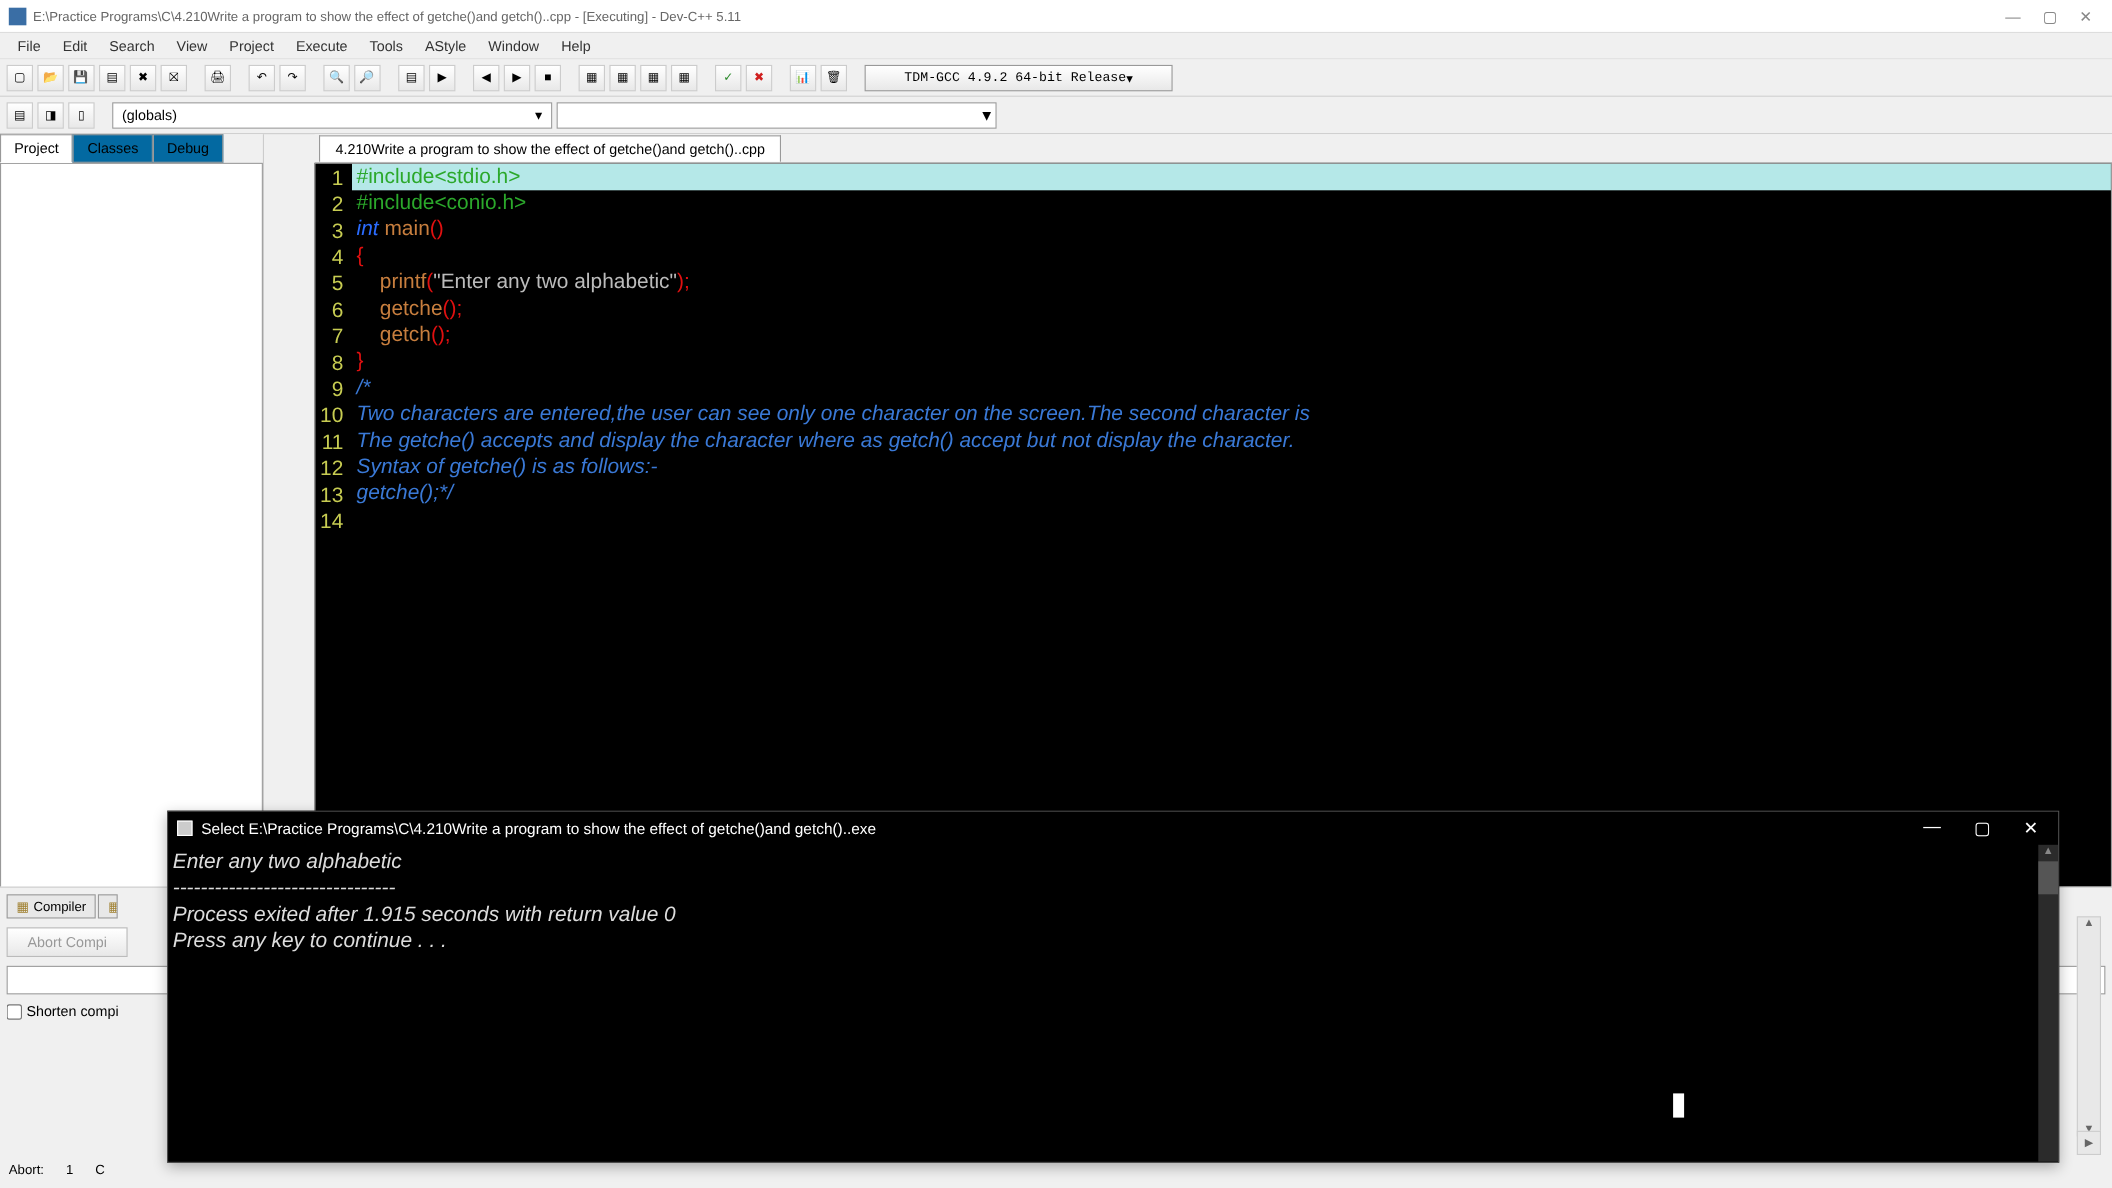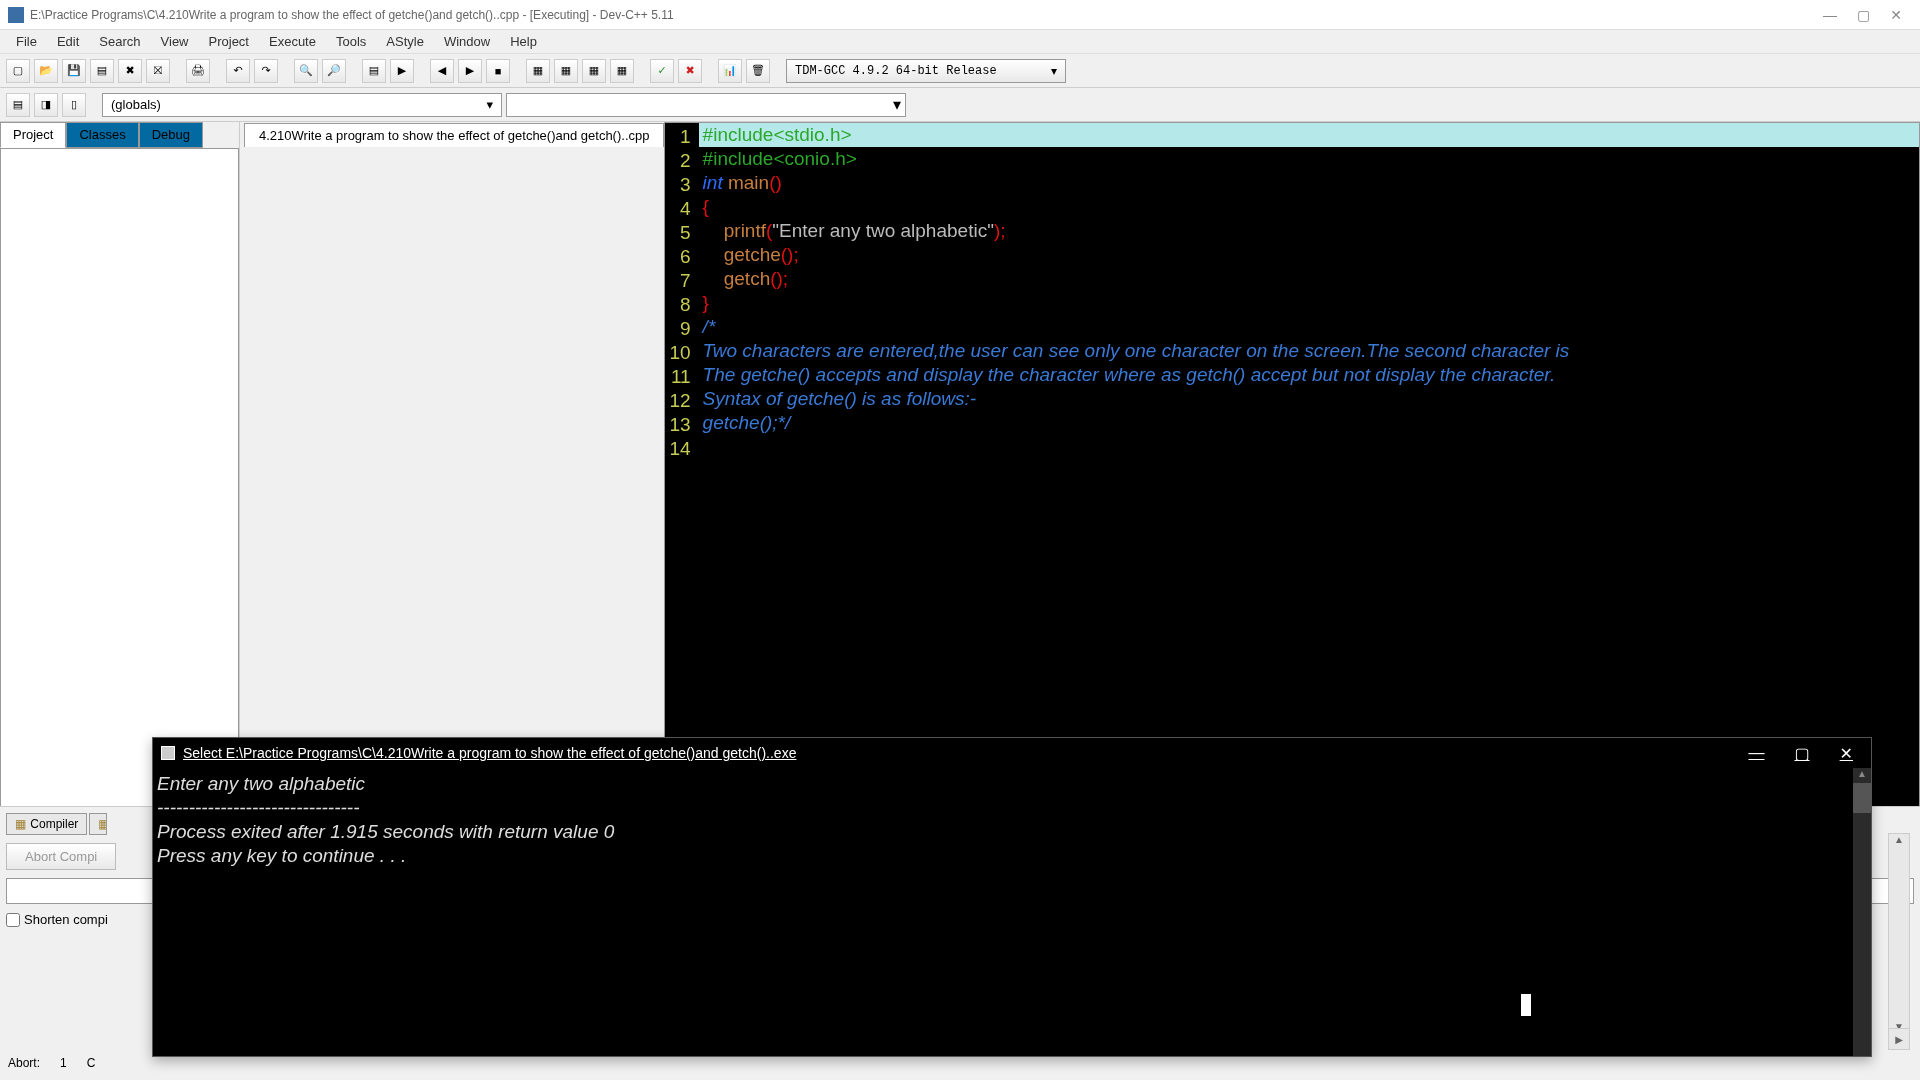--- a/index.html
+++ b/index.html
@@ -13,39 +13,39 @@
 .titlebar .win-controls span { font-size: 14px; color: #888; cursor: pointer; }
 
 
 .menubar { height: 24px; background: #f0f0f0; display: flex; align-items: center; padding: 0 6px; border-bottom: 1px solid #ddd; }
 .menubar span { font-size: 13px; color: #333; padding: 3px 10px; cursor: pointer; }
 
 
 .toolbar { height: 34px; background: #f0f0f0; display: flex; align-items: center; padding: 0 6px; gap: 4px; border-bottom: 1px solid #ccc; }
 .tb-btn { width: 24px; height: 24px; border: 1px solid #ccc; background: linear-gradient(#fff,#e8e8e8); display: flex; align-items: center; justify-content: center; font-size: 11px; cursor: pointer; }
 .tb-sep { width: 8px; }
-.compiler-select { height: 24px; border: 1px solid #999; background: linear-gradient(#fff,#e8e8e8); padding: 0 8px; font-size: 12px; min-width: 280px; display: flex; align-items: center; justify-content: space-between; }
+.compiler-select { height: 24px; border: 1px solid #999; background: linear-gradient(#fff,#e8e8e8); padding: 0 8px; font-size: 12px; min-width: 280px; display: flex; align-items: center; justify-content: center; }
 
 
 .toolbar2 { height: 34px; background: #f0f0f0; display: flex; align-items: center; padding: 0 6px; gap: 4px; border-bottom: 1px solid #ccc; }
 .globals-select { height: 24px; border: 1px solid #999; background: #fff; padding: 0 8px; font-size: 13px; min-width: 400px; display: flex; align-items: center; justify-content: space-between; font-family: 'Courier New', monospace; }
 .empty-select { height: 24px; border: 1px solid #999; background: #fff; min-width: 400px; display: flex; align-items: center; justify-content: flex-end; padding-right: 4px; }
 
 
 .main-area { display: flex; height: calc(100% - 122px - 30px); }
 
 
 .left-panel { width: 240px; background: #f0f0f0; border-right: 1px solid #ccc; }
 .left-tabs { display: flex; height: 26px; }
 .left-tab { padding: 4px 12px; font-size: 13px; border: 1px solid #999; background: #0369a1; cursor: pointer; }
 .left-tab.active { background: #fff; border-bottom: 1px solid #fff; }
 .left-tree { background: #fff; height: calc(100% - 26px); border: 1px solid #999; }
 
 
-.editor-area { flex: 1; display: flex; flex-direction: row; background: #f0f0f0; }
+.editor-area { flex: 1; display: flex; flex-direction: column; background: #f0f0f0; margin-left: 46px; }
 .editor-tabs { height: 26px; display: flex; align-items: center; padding-left: 4px; }
 .editor-tab { padding: 4px 14px; font-size: 13px; border: 1px solid #999; background: #fff; border-bottom: none; cursor: pointer; }
 .editor-content { flex: 1; background: #000; display: flex; font-family: Consolas, monospace; font-size: 19px; position: relative; border: 1px solid #999; }
 .gutter { background: #000; color: #888; text-align: right; padding: 2px 8px 2px 4px; user-select: none; }
 .gutter .ln { height: 24px; line-height: 24px; color: #c7cc52; }
 .code { flex: 1; padding: 0 0; }
 .code-line { height: 24px; line-height: 24px; white-space: pre; padding-left: 4px; }
 .code-line.hl { background: #b5e8e8; }
 .tok-pre { color: #2ba82b; }
 .tok-kw { color: #2b6cff; font-style: italic; }
@@ -64,21 +64,21 @@
 .btn-abort { padding: 5px 18px; font-size: 13px; border: 1px solid #bbb; background: linear-gradient(#fff,#e8e8e8); color: #999; }
 .bottom-edit { width: 100%; height: 26px; border: 1px solid #999; background: #fff; margin-top: 8px; }
 .chk-row { margin-top: 8px; font-size: 13px; display: flex; align-items: center; gap: 4px; }
 .chk-row input { width: 14px; height: 14px; }
 
 
 .statusbar { height: 24px; background: #f0f0f0; border-top: 1px solid #ccc; display: flex; align-items: center; padding: 0 8px; font-size: 12px; gap: 20px; }
 
 
 .console-window { position: absolute; left: 152px; top: 737px; width: 1720px; height: 320px; background: #000; border: 1px solid #555; box-shadow: 0 4px 12px rgba(0,0,0,0.3); }
-.console-titlebar { height: 30px; background: #000; display: flex; align-items: center; padding: 0 8px; color: #fff; font-size: 14px; text-decoration: underline; }
+.console-titlebar { height: 30px; background: #000; display: flex; align-items: center; padding: 0 8px; color: #fff; font-size: 14px; }
 .console-titlebar .app-icon2 { width: 14px; height: 14px; background: #ccc; border: 1px solid #fff; margin-right: 8px; }
 .console-titlebar .ctitle { flex: 1; }
 .console-titlebar .cwin-controls { display: flex; gap: 30px; margin-right: 10px; }
 .console-titlebar .cwin-controls span { font-size: 16px; color: #fff; cursor: pointer; }
 .console-body { position: relative; height: calc(100% - 30px); background: #000; color: #ddd; font-family: Consolas, monospace; font-size: 19px; padding: 4px; }
 .console-body .cline { height: 24px; line-height: 24px; white-space: pre; font-style: italic; }
 .console-cursor { position: absolute; width: 10px; height: 22px; background: #fff; right: 340px; bottom: 40px; }
 .console-scroll { position: absolute; right: 0; top: 30px; bottom: 0; width: 18px; background: #2b2b2b; }
 .console-scroll .thumb { width: 100%; height: 30px; background: #555; margin-top: 4px; }
 

